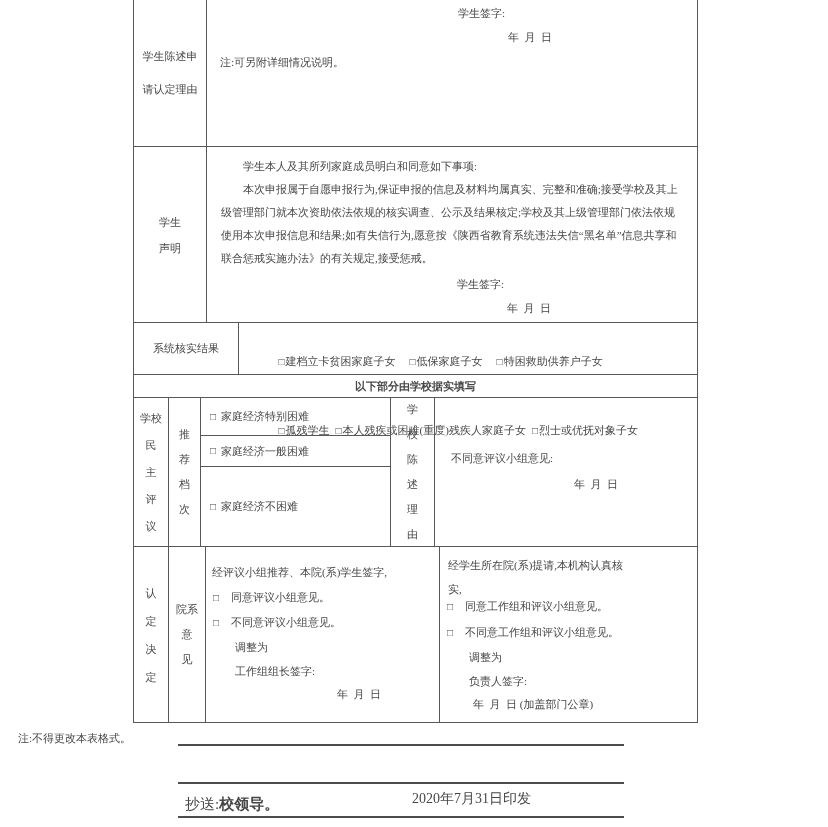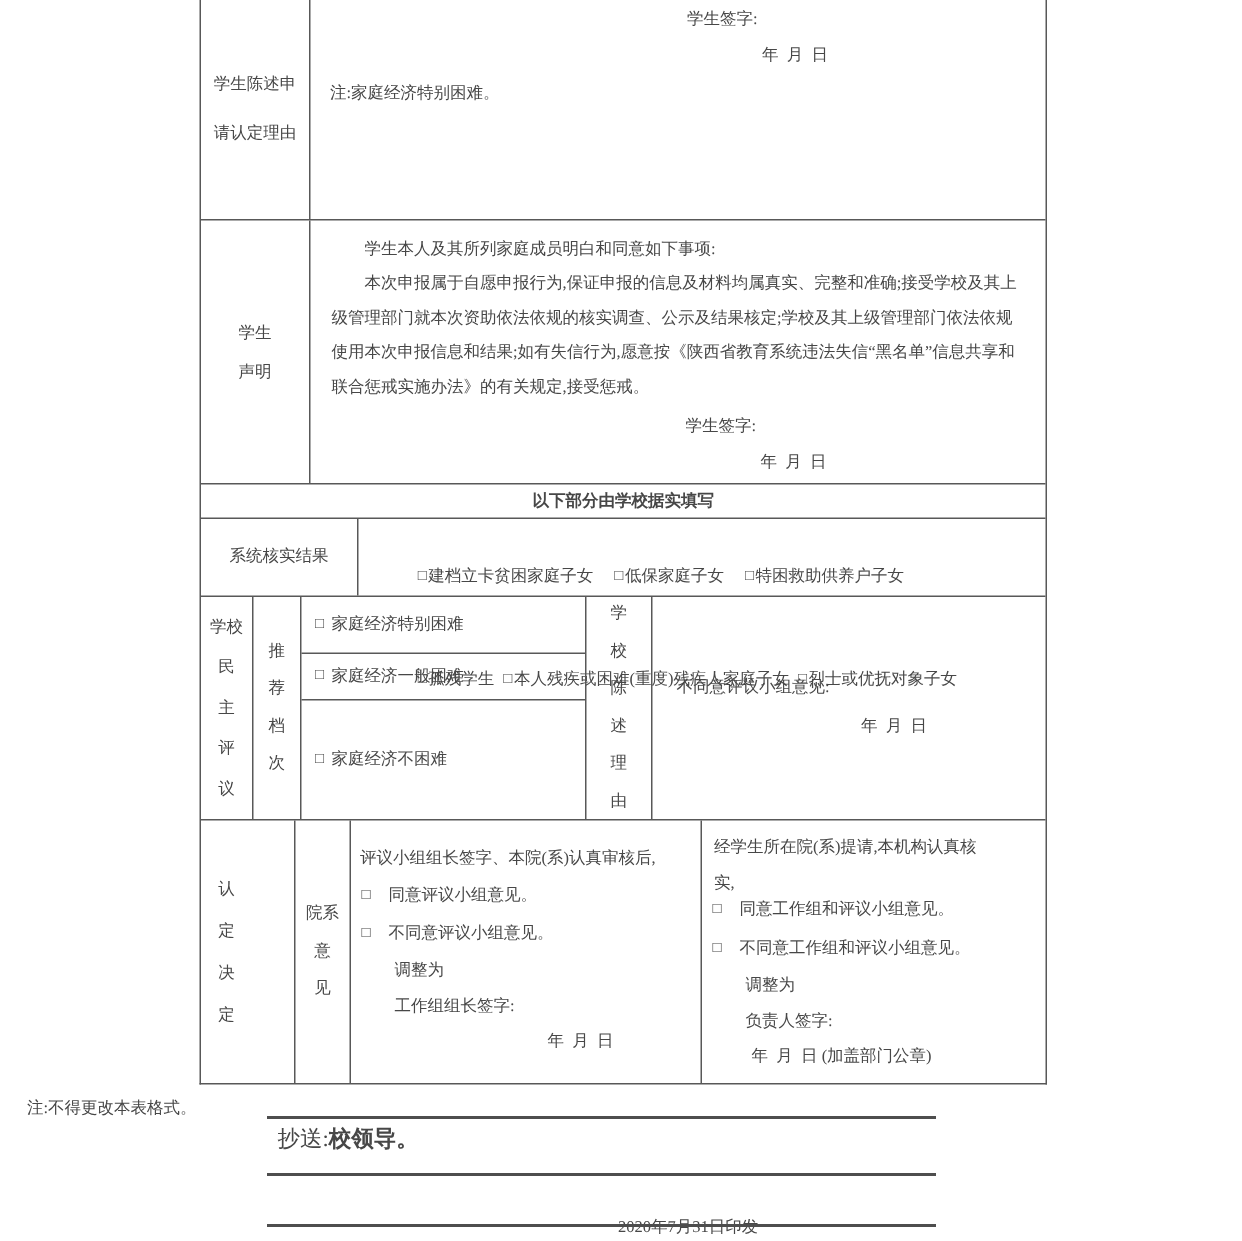--- a/index.html
+++ b/index.html
@@ -56,73 +56,73 @@
   .opt2{height:31px;border-top:1px solid var(--bc);}
   .opt3{height:80px;border-top:1px solid var(--bc);}
 
   
   .fopt .box{margin-right:12px;}
 
   
   .fnote{position:absolute;left:18px;top:731px;font-size:11px;white-space:pre;text-align:center;}
   .hr{position:absolute;left:178px;width:446px;height:2px;background:#4e4e4e;}
   .hr1{top:744px}.hr2{top:782px}.hr3{top:816px}
-  .cc{position:absolute;left:185px;top:750px;font-size:15px;white-space:pre;}
+  .cc{position:absolute;left:185px;top:795px;font-size:15px;white-space:pre;}
   .cc .b{font-weight:bold;}
   .issuer{position:absolute;left:185px;top:789px;font-size:15px;letter-spacing:0.5px;white-space:pre;}
-  .idate{position:absolute;left:412px;top:790px;font-size:11px;white-space:pre;margin-top:20px;}
+  .idate{position:absolute;left:412px;top:790px;font-size:14px;white-space:pre;}
 </style>
 </head>
 <body>
 
 <div class="page">
 
   <div class="tbl">
 
     <div class="row first rA">
       <div class="cell cfirst vlabel" style="width:72px;">
         <div>学生陈述申</div>
         <div>请认定理由</div>
       </div>
       <div class="cell grow">
         <span class="abs" style="left:251px;top:8px;">学生签字:</span>
         <span class="abs" style="left:301px;top:32px;">年  月  日</span>
-        <span class="abs" style="left:13px;top:57px;">注:家庭经济特别困难。</span>
+        <span class="abs" style="left:13px;top:57px;">注:可另附详细情况说明。</span>
       </div>
     </div>
 
     <div class="row rB">
       <div class="cell cfirst vlabel" style="width:72px;">
         <div>学生</div>
         <div>声明</div>
       </div>
       <div class="cell grow" style="padding:8px 14px 0 14px;">
         <p style="margin:0;text-indent:2em;line-height:23px;">学生本人及其所列家庭成员明白和同意如下事项:</p>
         <p style="margin:0;text-indent:2em;line-height:23px;">本次申报属于自愿申报行为,保证申报的信息及材料均属真实、完整和准确;接受学校及其上级管理部门就本次资助依法依规的核实调查、公示及结果核定;学校及其上级管理部门依法依规使用本次申报信息和结果;如有失信行为,愿意按《陕西省教育系统违法失信“黑名单”信息共享和联合惩戒实施办法》的有关规定,接受惩戒。</p>
         <span class="abs" style="left:250px;top:132px;">学生签字:</span>
         <span class="abs" style="left:300px;top:156px;">年  月  日</span>
       </div>
     </div>
 
-    <div class="row rC">
-      <div class="cell cfirst grow">以下部分由学校据实填写</div>
-    </div>
-
     <div class="row rD">
       <div class="cell cfirst vlabel" style="width:104px;">
         <div>系统核实结果</div>
       </div>
       <div class="cell grow content">
         <div class="sysline l1">
           <span class="cb"><span class="box">□</span><span>建档立卡贫困家庭子女</span></span><span class="cb"><span class="box">□</span><span>低保家庭子女</span></span><span class="cb"><span class="box">□</span><span>特困救助供养户子女</span></span>
         </div>
         <div class="sysline l2">
           <span class="cb"><span class="box">□</span><span>孤残学生</span></span><span class="cb"><span class="box">□</span><span>本人残疾或困难(重度)残疾人家庭子女</span></span><span class="cb"><span class="box">□</span><span>烈士或优抚对象子女</span></span>
         </div>
       </div>
+    </div>
+
+    <div class="row rC">
+      <div class="cell cfirst grow">以下部分由学校据实填写</div>
     </div>
 
     <div class="row rE">
       <div class="cell cfirst vlabel lh27" style="width:34px;">
         <div>学校</div>
         <div>民</div>
         <div>主</div>
         <div>评</div>
         <div>议</div>
       </div>
@@ -151,27 +151,27 @@
       </div>
     </div>
 
     <div class="row rF">
       <div class="cell cfirst vlabel lh28" style="width:34px;">
         <div>认</div>
         <div>定</div>
         <div>决</div>
         <div>定</div>
       </div>
-      <div class="cell vlabel lh25" style="width:37px;margin-left:28px;">
+      <div class="cell vlabel lh25" style="width:37px;">
         <div>院系</div>
         <div>意</div>
         <div>见</div>
       </div>
       <div class="cell" style="width:234px;">
-        <span class="abs" style="left:6px;top:20px;">评议小组组长签字、本院(系)认真审核后,</span>
+        <span class="abs" style="left:6px;top:20px;">经评议小组推荐、本院(系)学生签字,</span>
         <span class="abs fopt" style="left:7px;top:45px;"><span class="box">□</span><span>同意评议小组意见。</span></span>
         <span class="abs fopt" style="left:7px;top:70px;"><span class="box">□</span><span>不同意评议小组意见。</span></span>
         <span class="abs" style="left:29px;top:95px;">调整为</span>
         <span class="abs" style="left:29px;top:119px;">工作组组长签字:</span>
         <span class="abs" style="left:131px;top:142px;">年  月  日</span>
       </div>
       <div class="cell grow">
         <div style="position:absolute;left:8px;top:6px;width:184px;line-height:24px;">经学生所在院(系)提请,本机构认真核实,</div>
         <span class="abs fopt" style="left:7px;top:54px;"><span class="box">□</span><span>同意工作组和评议小组意见。</span></span>
         <span class="abs fopt" style="left:7px;top:80px;"><span class="box">□</span><span>不同意工作组和评议小组意见。</span></span>

